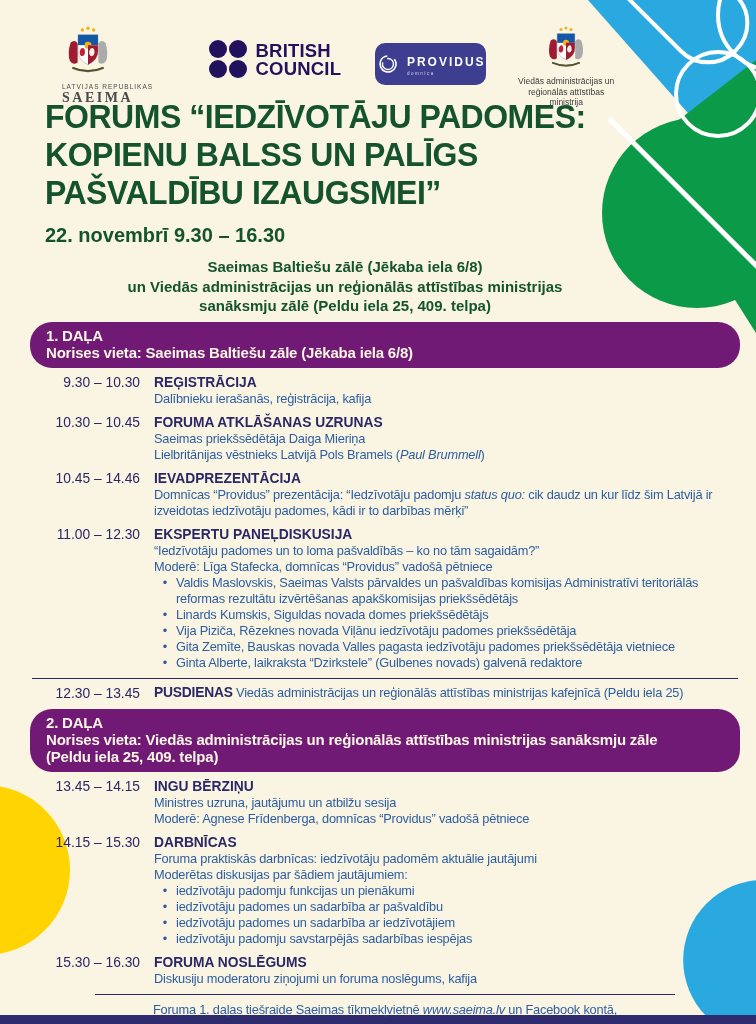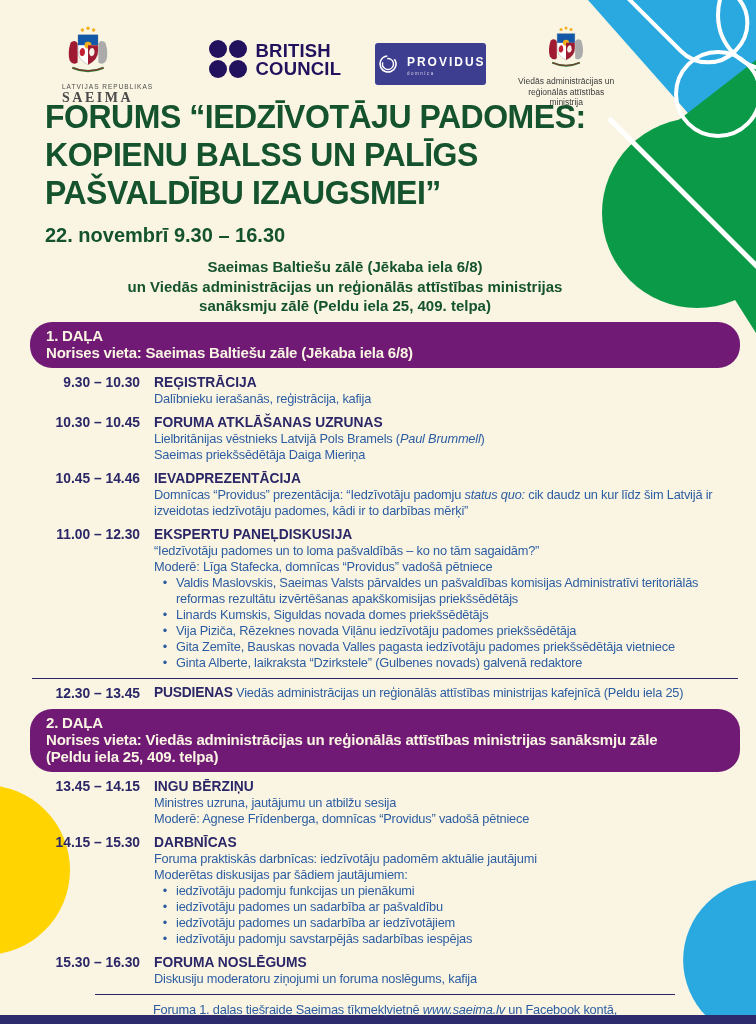--- a/index.html
+++ b/index.html
@@ -34,38 +34,38 @@
   .logo-saeima .l2{font-family:"Liberation Serif",serif;font-size:14px;font-weight:bold;letter-spacing:2.5px;}
   .coa{display:inline-block;}
   .logo-bc{display:flex;align-items:center;margin-left:12px;margin-top:14px;}
   .bc-dots{width:39px;height:39px;position:relative;}
   .bc-dots span{position:absolute;width:18px;height:18px;border-radius:50%;background:#22125E;}
   .bc-dots span:nth-child(1){left:0;top:0;}
   .bc-dots span:nth-child(2){left:20px;top:0;}
   .bc-dots span:nth-child(3){left:0;top:20px;}
   .bc-dots span:nth-child(4){left:20px;top:20px;}
   .bc-text{margin-left:8px;color:#22125E;font-weight:bold;font-size:18.5px;line-height:18px;letter-spacing:0.2px;}
-  .logo-prov{margin-left:34px;margin-top:17px;width:124px;height:42px;background:#3E3E90;border-radius:3px;
+  .logo-prov{margin-left:34px;margin-top:17px;width:124px;height:42px;background:#3E3E90;border-radius:10px;
       display:flex;align-items:center;justify-content:center;}
   .prov-text{color:#fff;font-size:12px;letter-spacing:2px;font-weight:bold;}
   .prov-tag{color:#fff;opacity:.75;font-size:4.5px;letter-spacing:1.5px;display:block;margin-top:1px;}
   .logo-min{margin-left:26px;text-align:center;color:#3b3b3b;width:120px;}
   .logo-min .mtx{font-size:8.5px;line-height:10.5px;margin-top:2px;}
   
   .main{position:absolute;left:45px;top:98px;width:600px;z-index:2;color:#14532d;}
   .title{font-size:33px;line-height:38px;font-weight:bold;letter-spacing:-0.5px;
       transform:scaleX(0.97);transform-origin:left top;}
   .date{font-size:20px;font-weight:bold;margin-top:12px;}
   .venue{font-size:15px;line-height:19.5px;font-weight:bold;margin-top:10px;text-align:center;}
   
   .agenda{position:absolute;left:30px;top:322px;width:710px;z-index:2;}
   .banner{background:#701a75;color:#FAF5E3;border-radius:22px;padding:5px 16px 7px 16px;
       font-weight:bold;font-size:15px;line-height:17px;letter-spacing:-0.2px;margin-bottom:6px;}
   .row{display:flex;margin-bottom:7px;}
-  .time{width:95px;margin-left:15px;text-align:right;font-weight:bold;font-size:13.8px;
+  .time{width:95px;margin-left:15px;text-align:right;font-weight:normal;font-size:13.8px;
       line-height:17px;color:#2B2767;flex:none;}
   .cell{margin-left:14px;flex:1;min-width:0;}
   .h{font-weight:bold;font-size:13.8px;line-height:17px;color:#2B2767;}
   .p{font-size:12.8px;line-height:16px;letter-spacing:-0.2px;color:#2D5DA1;}
   .p.nowrap{white-space:nowrap;}
   .inl-b{font-weight:bold;color:#2B2767;font-size:13.8px;}
   .bl{display:flex;font-size:12.8px;line-height:16px;letter-spacing:-0.2px;color:#2D5DA1;}
   .dot{width:22px;text-align:center;flex:none;}
   .bt{flex:1;}
   .rule{border-top:1.5px solid #2B2767;margin:4px 2px 6px 2px;}
@@ -178,22 +178,22 @@
           <div class="time">9.30 – 10.30</div>
           <div class="cell">
             <div class="h">REĢISTRĀCIJA</div>
             <div class="p"><span>Dalībnieku ierašanās, reģistrācija, kafija</span></div>
           </div>
         </div>
         <div class="row">
           <div class="time">10.30 – 10.45</div>
           <div class="cell">
             <div class="h">FORUMA ATKLĀŠANAS UZRUNAS</div>
+            <div class="p"><span>Saeimas priekšsēdētāja Daiga Mieriņa</span></div>
             <div class="p"><span>Lielbritānijas vēstnieks Latvijā Pols Bramels (</span><span class="it">Paul Brummell</span><span>)</span></div>
-            <div class="p"><span>Saeimas priekšsēdētāja Daiga Mieriņa</span></div>
           </div>
         </div>
         <div class="row">
           <div class="time">10.45 – 14.46</div>
           <div class="cell">
             <div class="h">IEVADPREZENTĀCIJA</div>
             <div class="p"><span>Domnīcas “Providus” prezentācija: “Iedzīvotāju padomju </span><span class="it">status quo:</span><span> cik daudz un kur līdz šim Latvijā ir izveidotas iedzīvotāju padomes, kādi ir to darbības mērķi”</span></div>
           </div>
         </div>
         <div class="row">

